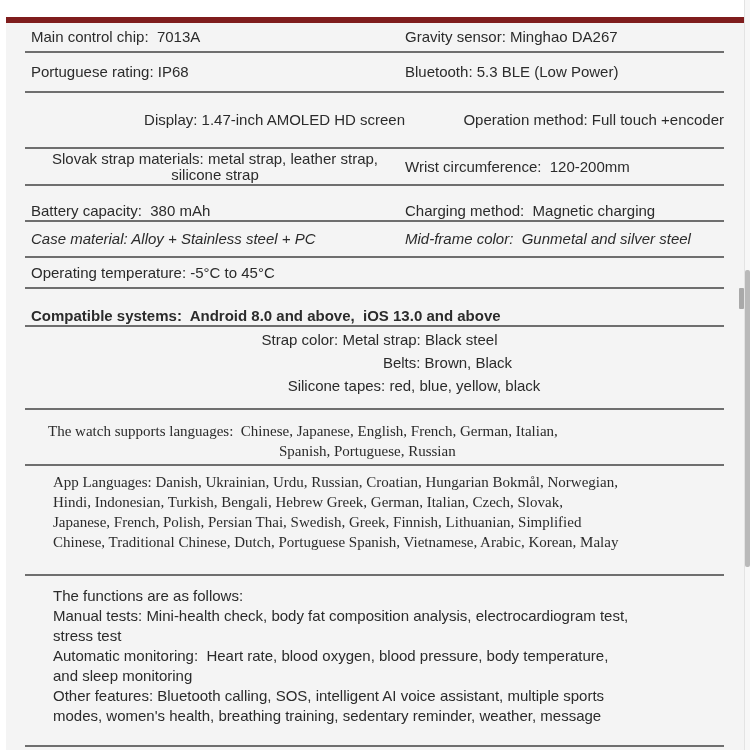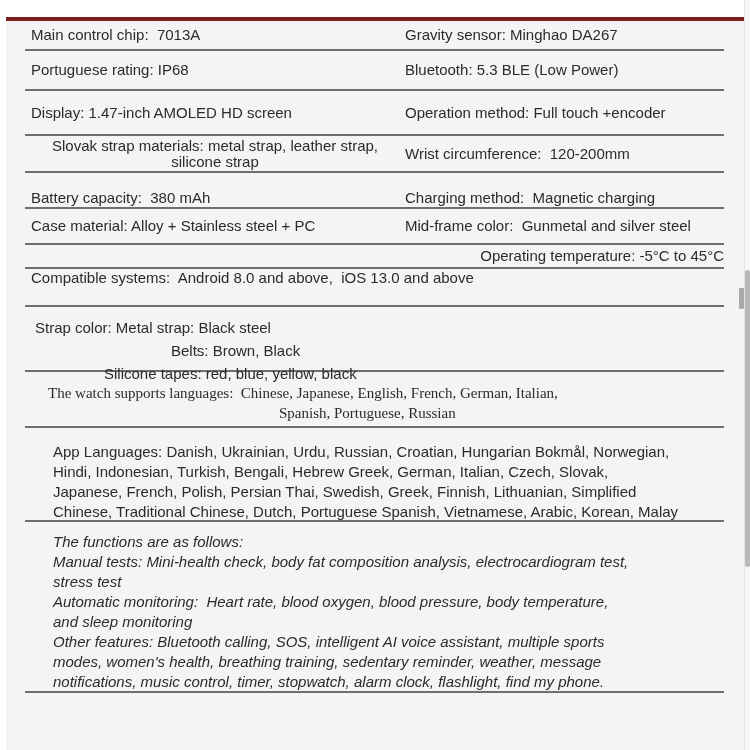--- a/index.html
+++ b/index.html
@@ -15,21 +15,21 @@
     background: #ffffff;
     overflow: hidden;
   }
   #panel {
     position: absolute;
     left: 6px;
     top: 17px;
     width: 738px;
     height: 733px;
     background: #f4f4f4;
-    border-top: 4px solid #7f1d1d;
+    border-top: 6px solid #7f1d1d;
   }
   #content {
     position: absolute;
     left: 19px;
     top: 0;
     width: 699px;
   }
   .row {
     position: relative;
     width: 100%;
@@ -40,38 +40,38 @@
   .row-2col { display: flex; align-items: center; }
   .cell-left {
     width: 380px;
     padding-left: 6px;
     flex: none;
   }
   .cell-right { flex: 1; }
   .cell-wrap { text-align: center; line-height: 16px; padding-left: 0; }
   .r1 { height: 30px; }
   .r2 { height: 40px; }
-  .r3 { height: 45px; }
+  .r3 { height: 56px; text-align: right; }
   .r4 { height: 37px; }
   .r5 { height: 36px; align-items: flex-end; }
-  .r6 { height: 36px; }
-  .r7 { height: 24px; display: flex; align-items: center; padding-left: 6px; justify-content: flex-end; }
-  .r8 { height: 38px; display: flex; align-items: flex-start; padding-left: 6px; }
-  .r9 { height: 65px; padding-top: 9px; }
+  .r6 { height: 36px; font-style: italic; }
+  .r7 { height: 31px; display: flex; align-items: center; padding-left: 6px; }
+  .r8 { height: 38px; display: flex; align-items: flex-end; padding-left: 6px; font-weight: bold; }
+  .r9 { height: 83px; padding-top: 1px; text-align: center; }
   .r9 .tline { height: 23px; line-height: 23px; }
   .r9 .l1 { margin-left: 10px; }
   .r9 .l2 { margin-left: 146px; }
   .r9 .l3 { margin-left: 79px; }
   .r10 { height: 56px; padding-top: 11px; font-family: Liberation Serif, serif; }
   .r10 .tline { height: 20px; line-height: 20px; }
   .r10 .l1 { margin-left: 23px; }
   .r10 .l2 { margin-left: 254px; }
-  .r11 { height: 94px; padding-top: 14px; }
+  .r11 { height: 110px; padding-top: 6px; font-family: Liberation Serif, serif; }
   .r11 .tline { height: 20px; line-height: 20px; margin-left: 28px; white-space: nowrap; }
-  .r12 { height: 171px; padding-top: 10px; font-style: italic; }
+  .r12 { height: 171px; padding-top: 10px; }
   .r12 .tline { height: 20px; line-height: 20px; margin-left: 28px; white-space: nowrap; }
   .tline { white-space: nowrap; }
   
   #right-gutter {
     position: absolute;
     right: 0;
     top: 0;
     width: 6px;
     height: 750px;
     background: #f7f7f7;
@@ -163,21 +163,20 @@
       </div>
 
       <div class="row r12">
         <div class="tline">The functions are as follows:</div>
         <div class="tline">Manual tests: Mini-health check, body fat composition analysis, electrocardiogram test,</div>
         <div class="tline">stress test</div>
         <div class="tline">Automatic monitoring:&nbsp; Heart rate, blood oxygen, blood pressure, body temperature,</div>
         <div class="tline">and sleep monitoring</div>
         <div class="tline">Other features: Bluetooth calling, SOS, intelligent AI voice assistant, multiple sports</div>
         <div class="tline">modes, women's health, breathing training, sedentary reminder, weather, message</div>
-        <div class="tline">notifications, music control, timer, stopwatch, alarm clock, flashlight, find my phone.</div>
       </div>
 
     </div>
   </div>
 
   <div id="right-gutter"></div>
   <div id="scroll-notch"></div>
   <div id="scroll-thumb"></div>
 </div>
 

